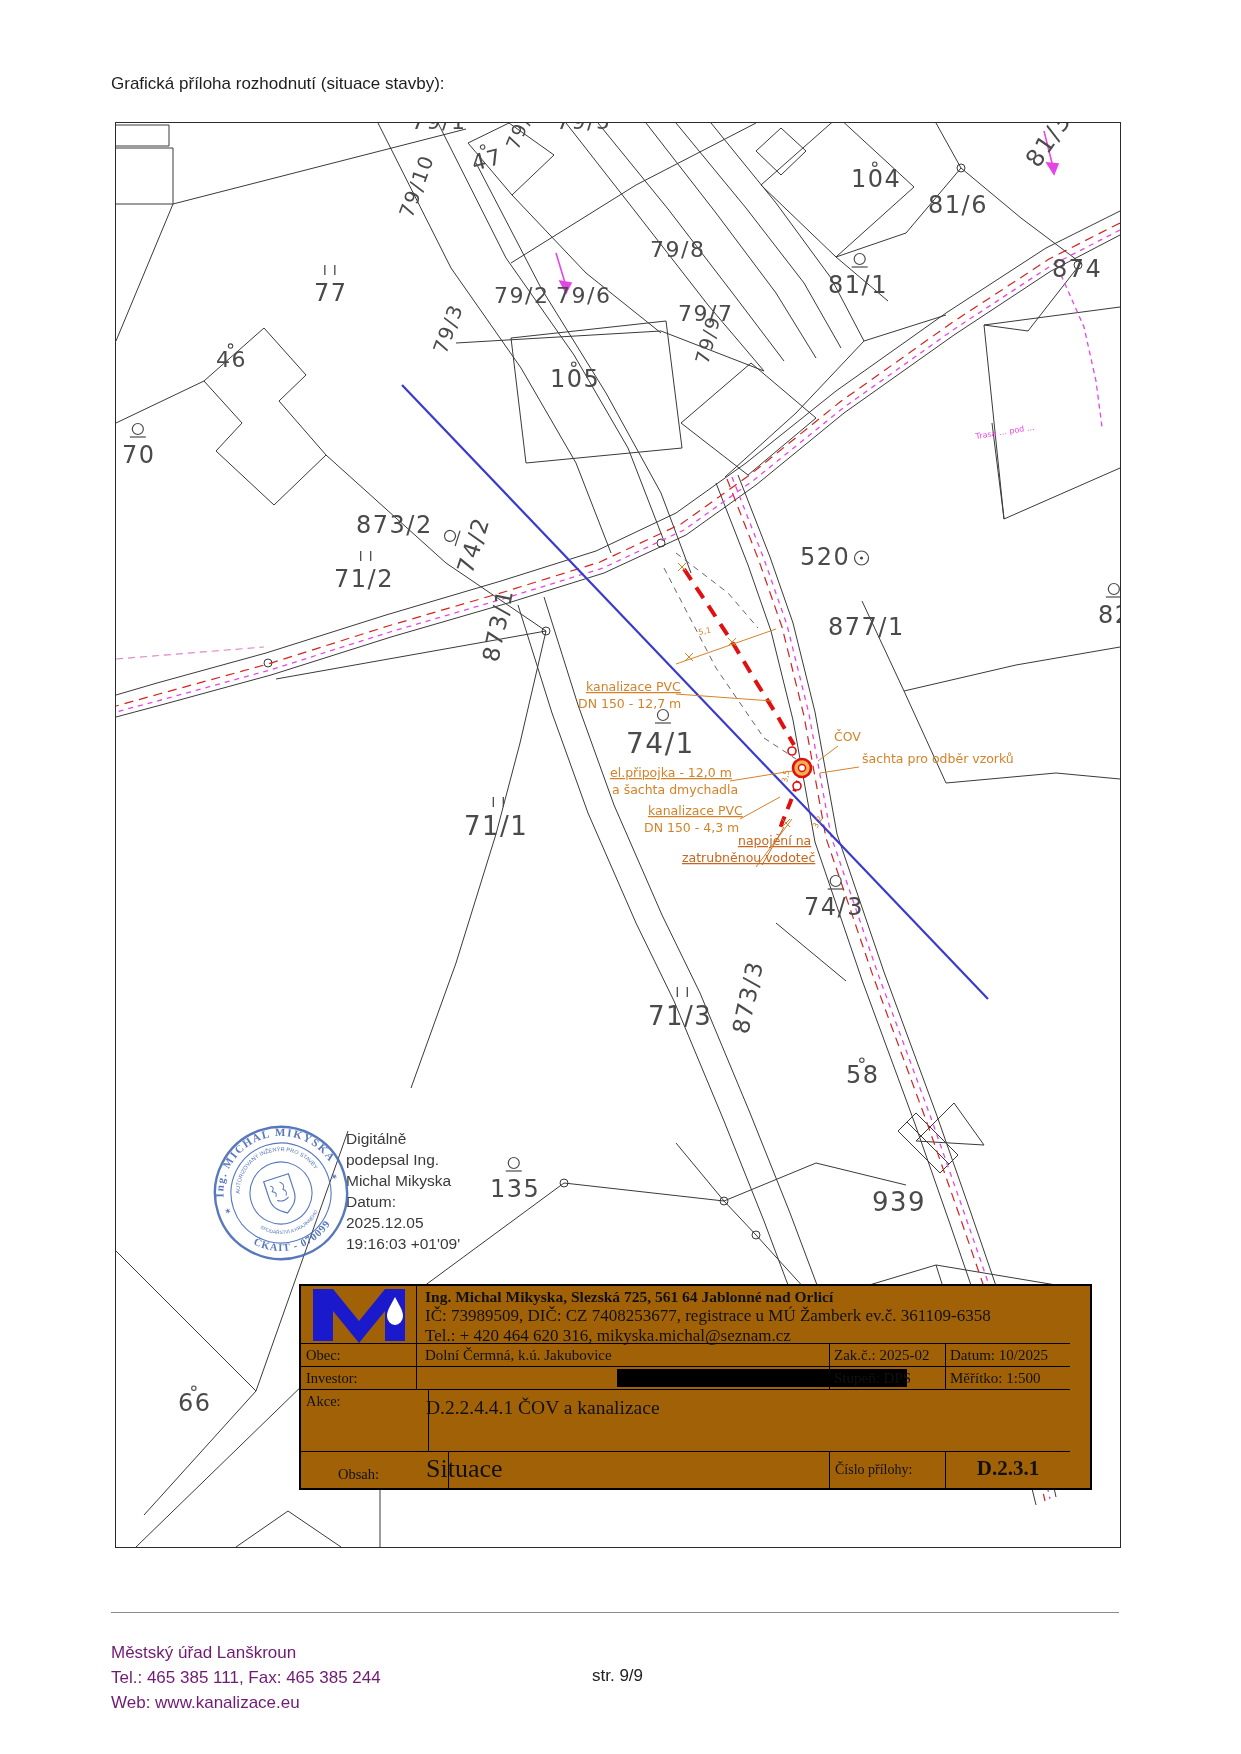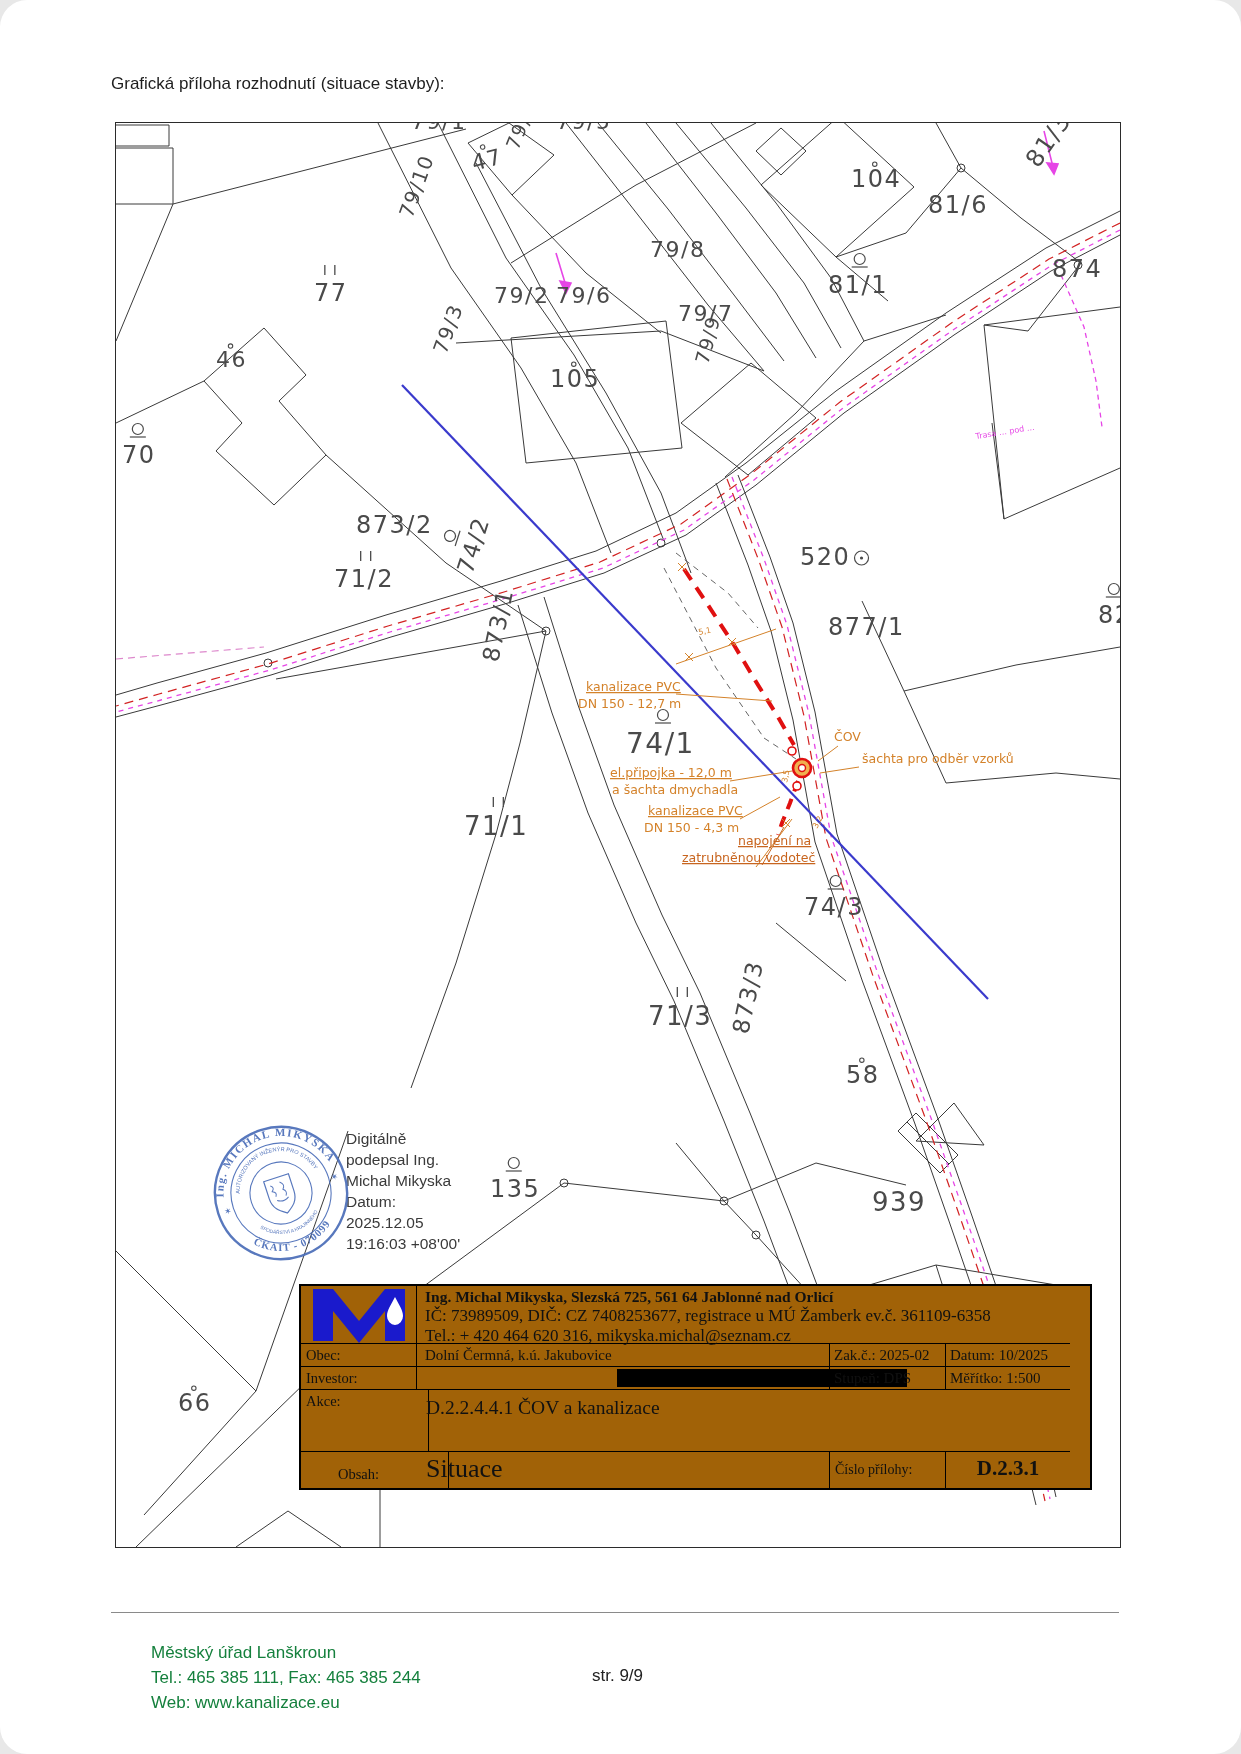--- a/index.html
+++ b/index.html
@@ -1,17 +1,17 @@
 <!DOCTYPE html>
 <html><head>
 <meta charset="utf-8">
 <style>
   html,body{margin:0;padding:0;background:#e8e8e8;}
   .page{position:relative;width:1241px;height:1754px;background:#ffffff;
-        font-family:"Liberation Sans",sans-serif;overflow:hidden;margin:0 auto;border-radius:27px;}
+        font-family:"Liberation Sans",sans-serif;overflow:hidden;margin:0 auto;}
   .hdr{position:absolute;left:111px;top:74px;font-size:17px;color:#1e1e1e;}
   .mapframe{position:absolute;left:115px;top:122px;width:1004px;height:1424px;
             border:1.5px solid #2b2b2b;background:#fff;}
   .mapframe svg{position:absolute;left:0;top:0;}
   .k{stroke:#3a3a3a;stroke-width:1;fill:none;}
   .kd{stroke:#666;stroke-width:1;fill:none;stroke-dasharray:6 5;}
   .sig{position:absolute;left:346px;top:1128px;width:150px;font-size:15.5px;
        line-height:21px;color:#3a3a3a;}
   .stamp{position:absolute;left:206px;top:1118px;width:150px;height:150px;opacity:.92;}
   .tblock{position:absolute;left:299px;top:1284px;width:769px;height:202px;
@@ -21,21 +21,21 @@
   .lab{font-size:14.5px;padding:3px 0 0 5px;}
   .val{font-size:15px;padding:3px 0 0 8px;white-space:nowrap;}
   .co1{font-weight:bold;font-size:15.5px;white-space:nowrap;}
   .co2{font-size:17px;white-space:nowrap;}
   .redbar{position:absolute;left:200px;top:2px;width:290px;height:18px;background:#000;}
   .akce{font-size:19.5px;line-height:29px;padding:3px 0 0 9px;white-space:nowrap;}
   .obsah{font-size:26px;padding:2px 0 0 9px;}
   .cislo{font-size:14px;padding:10px 0 0 5px;}
   .cisloval{font-weight:bold;font-size:21px;text-align:center;padding-top:4px;}
   .rule{position:absolute;left:111px;top:1612px;width:1008px;height:1px;background:#8a8a8a;}
-  .ftr{position:absolute;left:111px;top:1640px;font-size:17px;line-height:25px;color:#15803d;margin-left:40px;}
+  .ftr{position:absolute;left:111px;top:1640px;font-size:17px;line-height:25px;color:#701a75;}
   .strpg{position:absolute;left:592px;top:1666px;font-size:17px;color:#222;}
 </style>
 </head>
 <body>
 
 <div class="page">
 
   <div class="hdr">Grafická příloha rozhodnutí (situace stavby):</div>
 
   <div class="mapframe">
@@ -304,21 +304,21 @@
         </g>
     </svg>
   </div>
 
   <div class="sig">
     <div>Digitálně</div>
     <div>podepsal Ing.</div>
     <div>Michal Mikyska</div>
     <div>Datum:</div>
     <div>2025.12.05</div>
-    <div>19:16:03 +08'00'</div>
+    <div>19:16:03 +01'09'</div>
   </div>
 
   <svg class="stamp" viewBox="-75 -75 150 150">
     <defs>
       <path id="arcTop" d="M-56,-14 A58,58 0 0 1 56,-14"></path>
       <path id="arcBot" d="M-40,42 A58,58 0 0 0 40,42"></path>
       <path id="arcTop2" d="M-40,-10 A41,41 0 0 1 40,-10"></path>
       <path id="arcBot2" d="M-30,28 A41,41 0 0 0 30,28"></path>
     </defs>
     <g transform="rotate(-18)" stroke="#4a6db8" fill="none">

